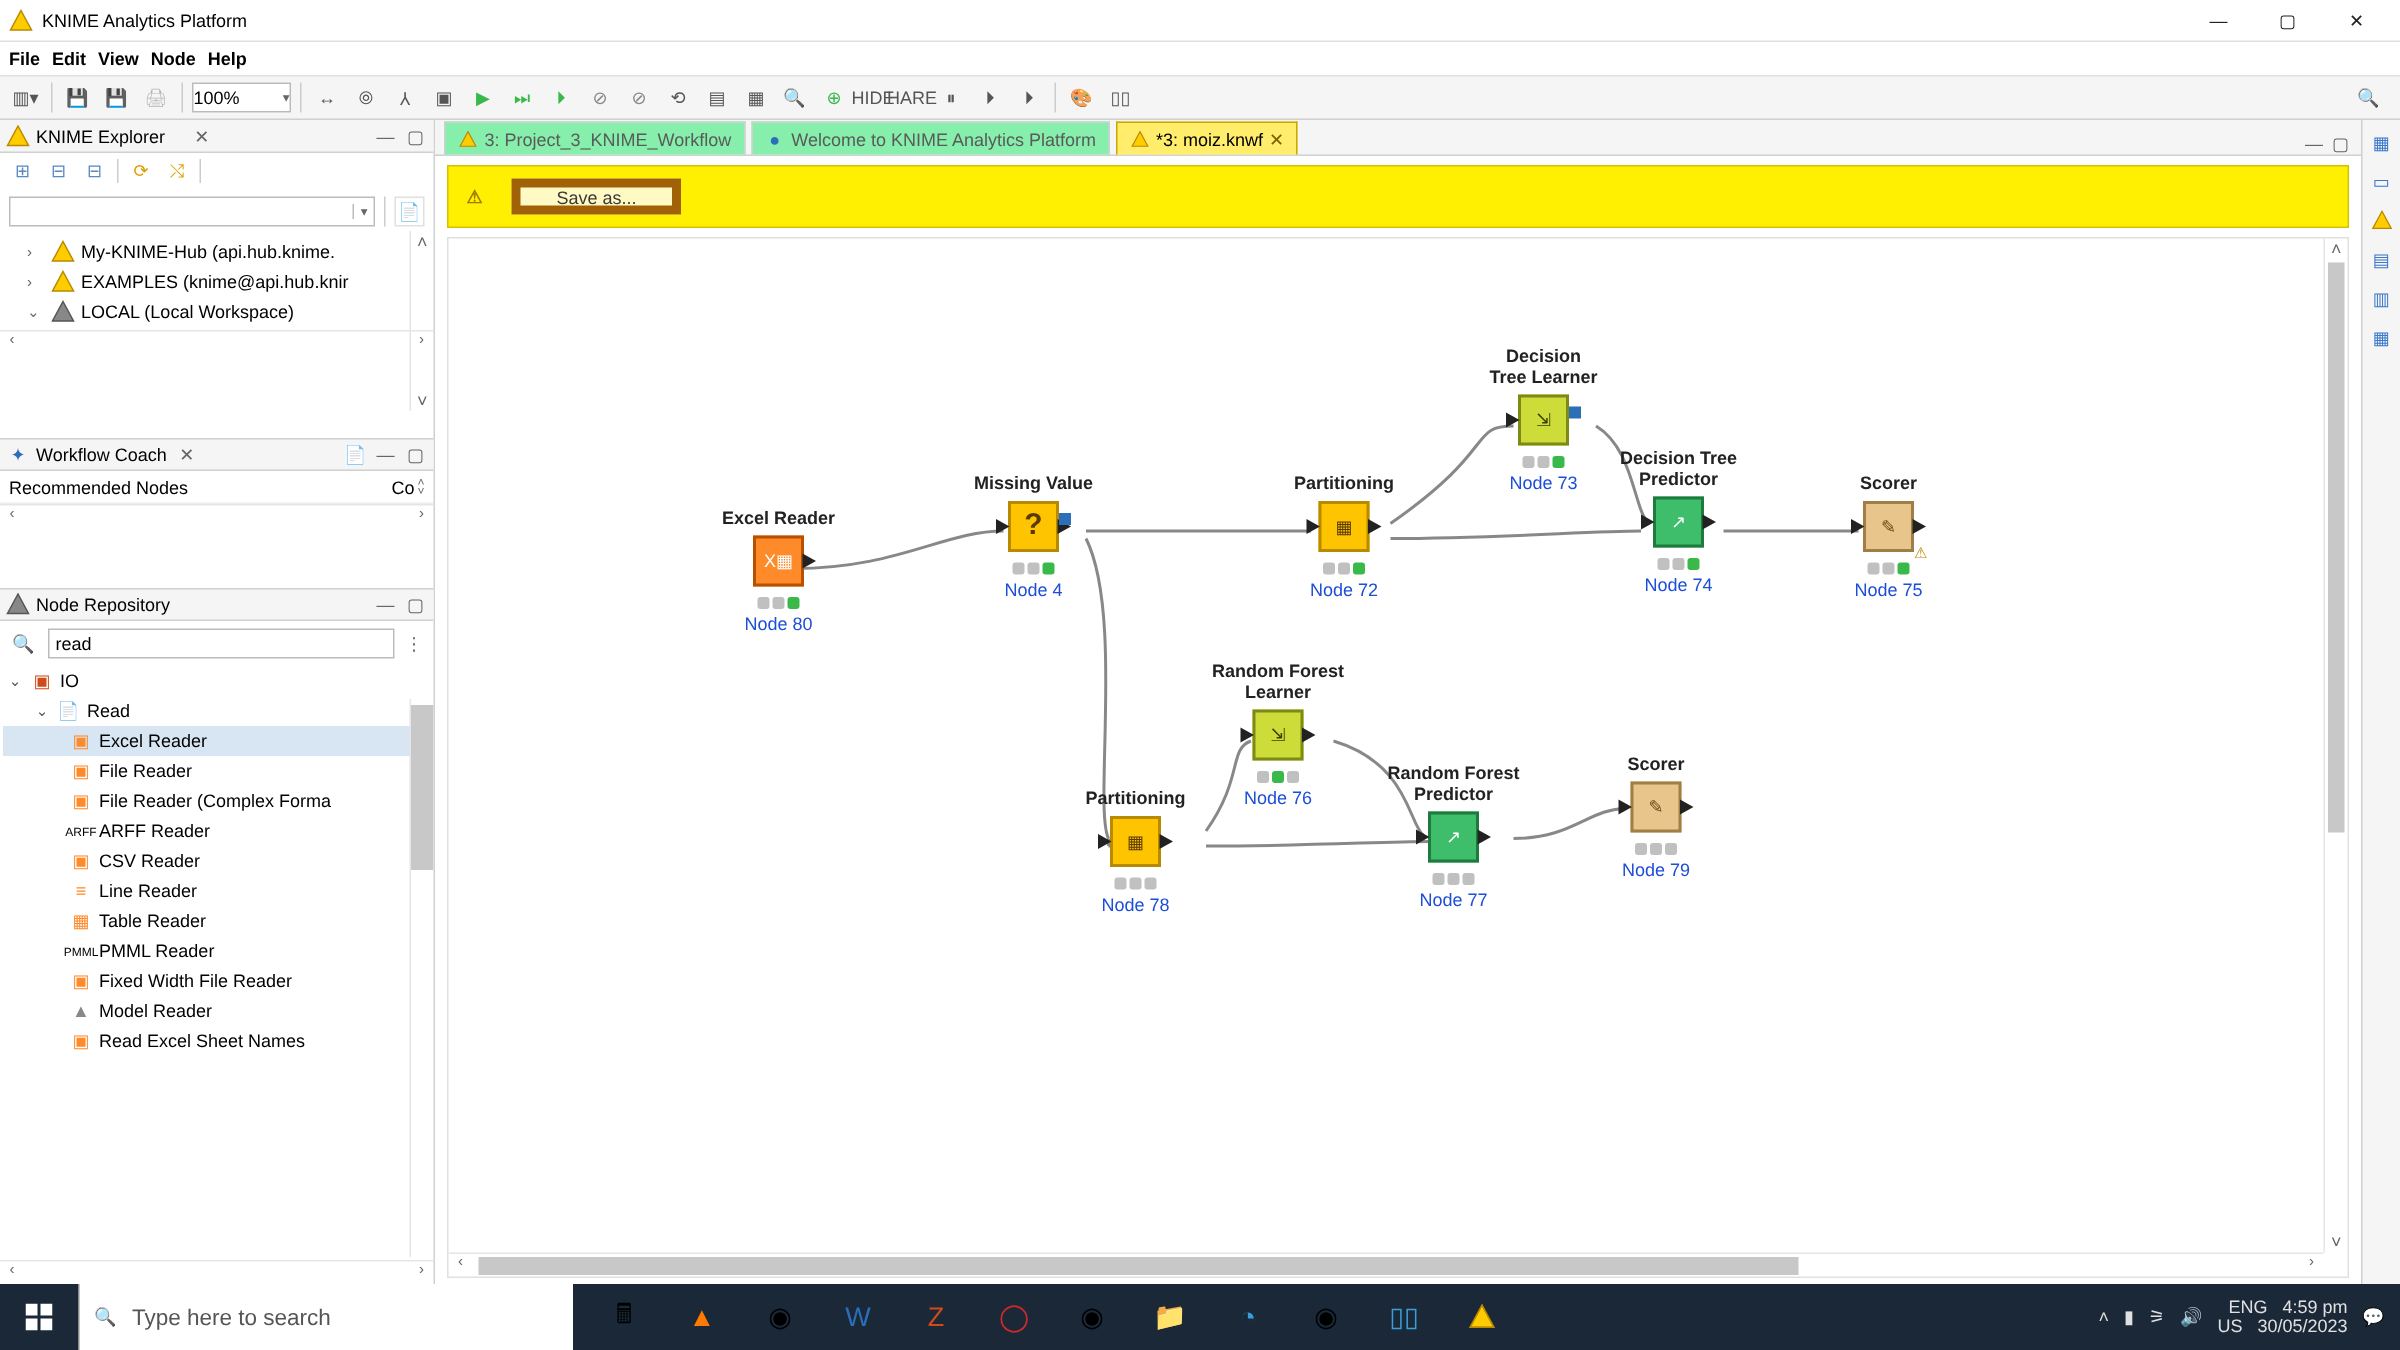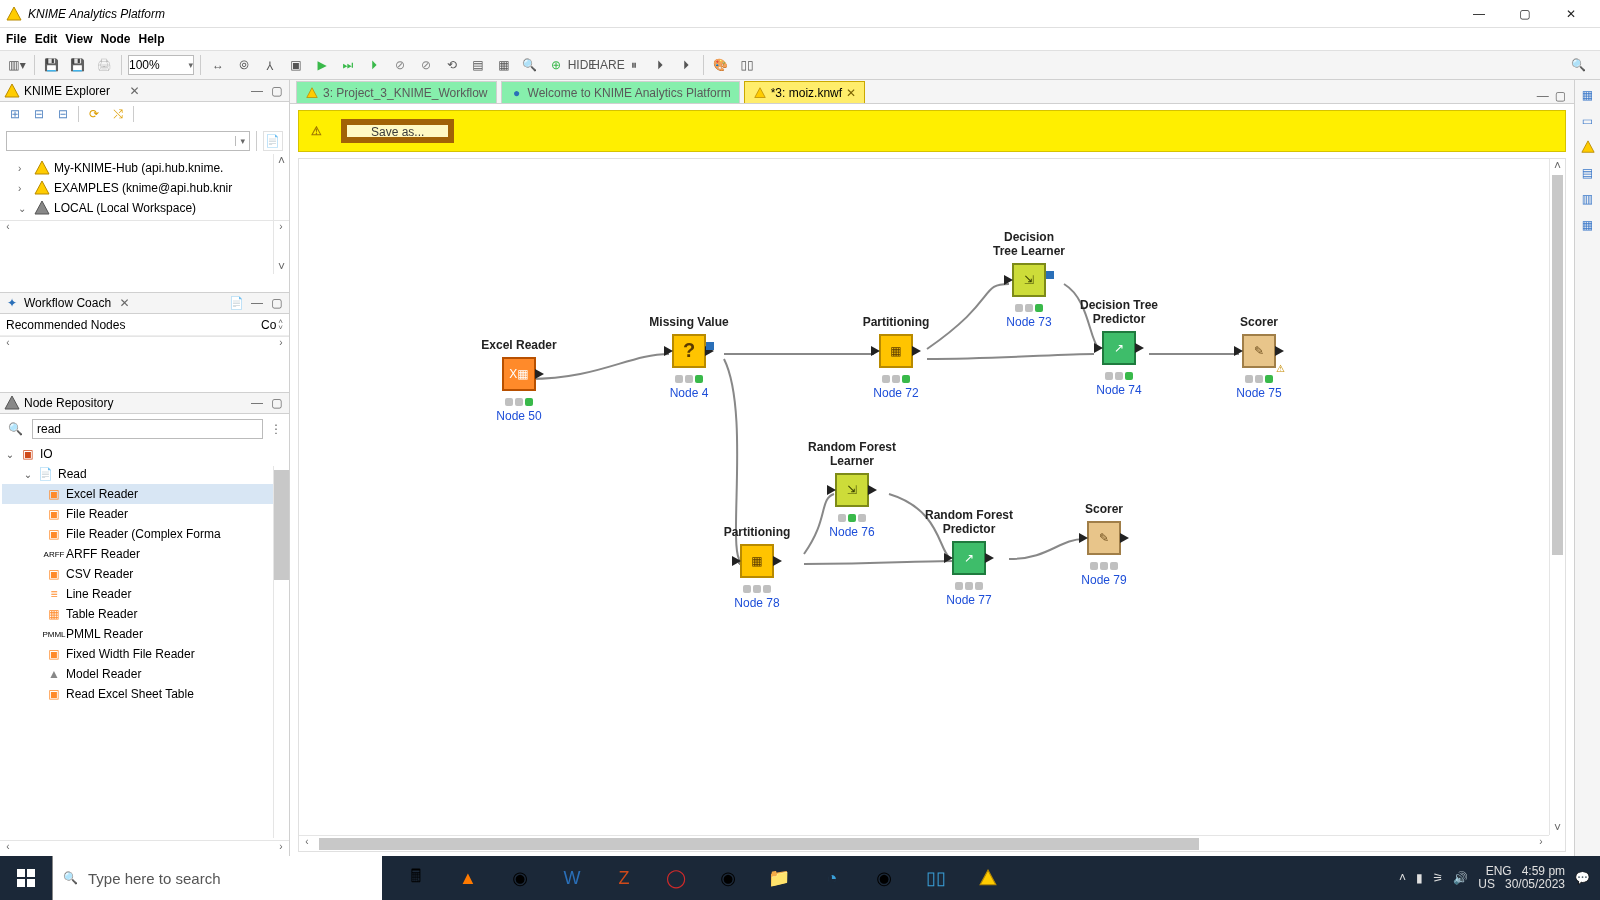--- a/index.html
+++ b/index.html
@@ -2,21 +2,21 @@
 <html><head>
 <meta charset="utf-8">
 <style>
 * { box-sizing: border-box; margin: 0; padding: 0; font-family: "Segoe UI", Tahoma, sans-serif; font-size: 12px; }
 html, body { width: 1600px; height: 900px; overflow: hidden; background: #fff; }
 
 
 .titlebar { height: 28px; display: flex; align-items: center; padding: 0 6px; background: #fff; border-bottom: 1px solid #e0e0e0; }
 .titlebar .logo { width: 16px; height: 16px; margin-right: 6px; display: inline-flex; align-items: center; justify-content: center; }
 .titlebar .logo svg { display: block; }
-.titlebar .title { flex: 1; color: #000; font-style: italic; }
+.titlebar .title { flex: 1; color: #000; }
 .titlebar .winbtns { display: flex; gap: 0; }
 .titlebar .winbtns span { width: 46px; height: 28px; display: flex; align-items: center; justify-content: center; color: #222; }
 
 
 .menubar { height: 22px; display: flex; align-items: center; padding: 0 6px; gap: 8px; background: #fff; font-weight: bold; }
 .menubar span { color: #000; }
 
 
 .toolbar { height: 30px; display: flex; align-items: center; padding: 0 6px; gap: 4px; background: #f5f5f5; border-top: 1px solid #e0e0e0; border-bottom: 1px solid #d0d0d0; position: relative; }
 .toolbar .tb-btn { width: 22px; height: 22px; display: flex; align-items: center; justify-content: center; color: #555; }
@@ -355,21 +355,21 @@
         <div class="row" style="padding-left:44px">
             <span class="ico" style="color:#ff8a2a">▣</span>
             <span>Fixed Width File Reader</span>
           </div>
         <div class="row" style="padding-left:44px">
             <span class="ico" style="color:#888">▲</span>
             <span>Model Reader</span>
           </div>
         <div class="row" style="padding-left:44px">
             <span class="ico" style="color:#ff8a2a">▣</span>
-            <span>Read Excel Sheet Table</span>
+            <span>Read Excel Sheet Names</span>
           </div>
       </div>
       <div class="repo-vscroll">
           <div class="thumb"></div>
         </div>
       <div class="repo-hscroll">
           <span>‹</span>
           <span>›</span>
         </div>
     </div>
@@ -432,21 +432,21 @@
           <div class="label">Excel Reader</div>
           <div class="box orange">
               <span>X▦</span>
               <span class="port out"></span>
             </div>
           <div class="status">
               <span></span>
               <span></span>
               <span class="g"></span>
             </div>
-          <div class="nid">Node 50</div>
+          <div class="nid">Node 80</div>
         </div>
 
         <div class="node" style="left:330px; top:157px;">
           <div class="label">Missing Value</div>
           <div class="box yellow">
               <span style="font-size:20px;font-weight:bold">?</span>
               <span class="port in"></span>
               <span class="port out"></span>
               <span class="port model-out"></span>
             </div>

